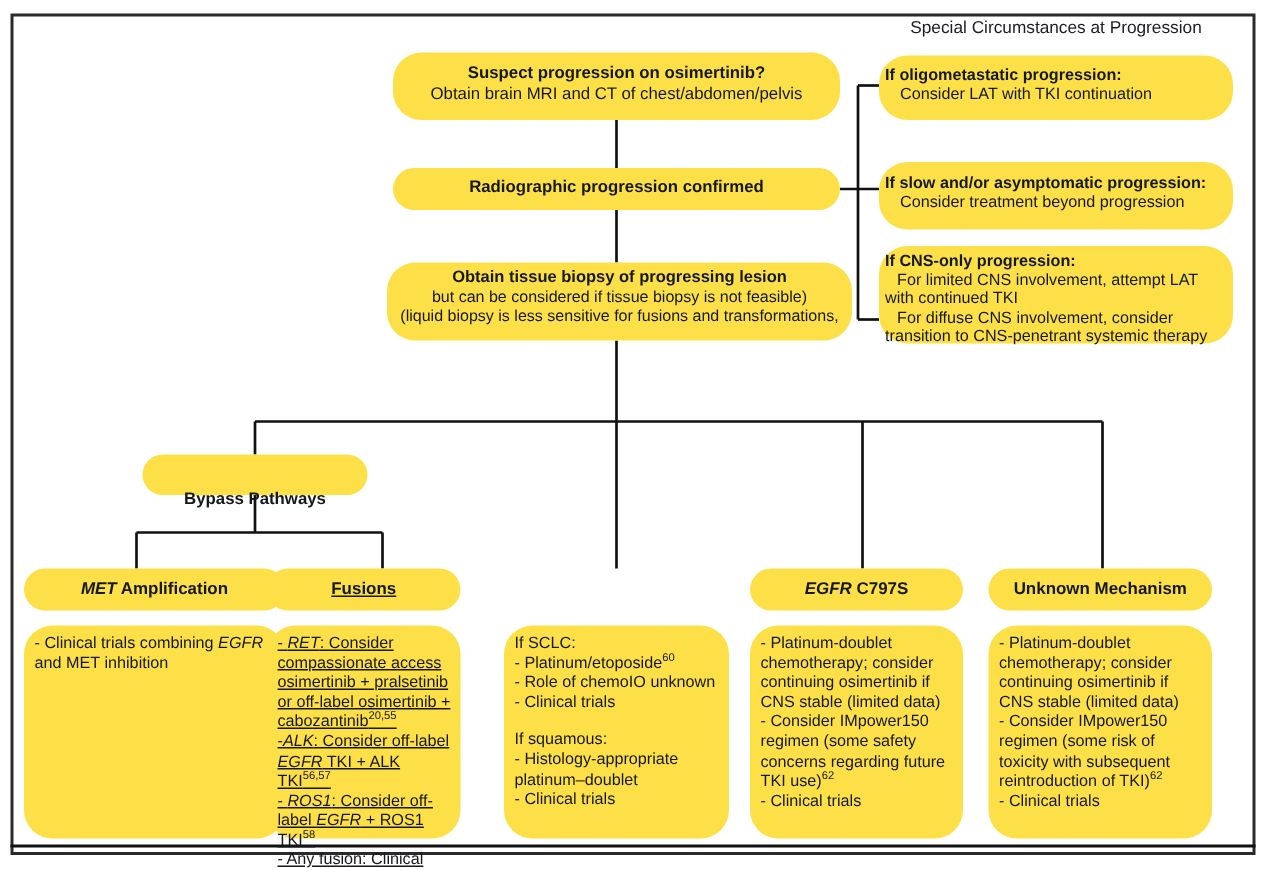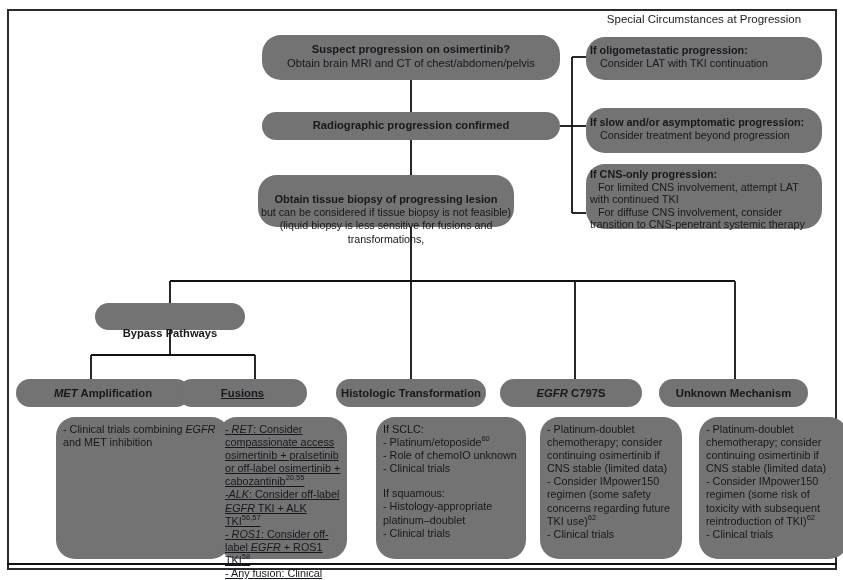--- a/index.html
+++ b/index.html
@@ -5,44 +5,44 @@
   html,body{margin:0;padding:0;background:#fff;}
   #canvas{
     position:relative;width:843px;height:580px;background:#ffffff;
     font-family:"Liberation Sans","DejaVu Sans",sans-serif;color:#15181d;
     overflow:hidden;
   }
   .frame{position:absolute;left:7px;top:9px;width:830px;height:561px;
     border:2px solid #2a2a2a;box-sizing:border-box;}
   .bottom-rule{position:absolute;left:7px;top:563px;width:830px;height:2px;background:#111;}
   svg.connectors{position:absolute;left:0;top:0;width:843px;height:580px;}
-  .box{position:absolute;background:#737373;box-sizing:border-box;border-radius:19px;}
+  .box{position:absolute;background:#fde047;box-sizing:border-box;border-radius:19px;}
   .center{text-align:center;}
   .b{font-weight:bold;}
   .it{font-style:italic;}
   sup{font-size:7.5px;line-height:0;}
   .special-title{position:absolute;left:586px;top:13px;width:236px;text-align:center;
     font-size:11.5px;color:#1a1d24;}
   
   .suspect{left:262px;top:35px;width:298px;height:45px;padding-top:7px;font-size:11.2px;line-height:14px;}
   .radiographic{left:262px;top:112px;width:298px;height:28px;padding-top:7px;font-size:11.2px;}
-  .biopsy{left:258px;top:175px;width:256px;height:52px;padding-top:18px;font-size:10.7px;line-height:13.2px;}
+  .biopsy{left:258px;top:175px;width:310px;height:52px;padding-top:4px;font-size:10.7px;line-height:13.2px;}
   .biopsy .b{font-size:11px;}
   .bypass{left:95px;top:303px;width:150px;height:27px;padding-top:24px;font-size:11.2px;}
   
   .sp{font-size:10.8px;line-height:12.6px;padding:4px 6px 0 4px;}
   .sp .line{text-indent:10px;}
   .oligo{left:586px;top:37px;width:236px;height:43px;padding-top:7px;}
   .slow{left:586px;top:108px;width:236px;height:45px;padding-top:8px;}
   .cns{left:586px;top:164px;width:236px;height:65px;padding-top:4px;}
   .cns .line{text-indent:8px;}
   
   .hdr{top:379px;height:28px;font-size:11.3px;font-weight:bold;line-height:13px;
     display:flex;align-items:center;justify-content:center;text-align:center;}
-  .body-box{top:417px;height:142px;font-size:10.8px;line-height:13.1px;padding:6px 5px 0 7px;margin-left:40px;}
+  .body-box{top:417px;height:142px;font-size:10.8px;line-height:13.1px;padding:6px 5px 0 7px;}
   .body-box .para{margin:0;}
   .body-box .para.gap{margin-top:12px;}
   .c1{left:16px;width:174px;}
   .c2{left:178px;width:129px;text-decoration:underline;}
   .c3{left:336px;width:150px;}
   .c4{left:500px;width:142px;}
   .c5{left:659px;width:149px;}
 </style>
 </head>
 <body>
@@ -113,23 +113,20 @@
     <div class="line">For limited CNS involvement, attempt LAT with continued TKI</div>
     <div class="line">For diffuse CNS involvement, consider transition to CNS-penetrant systemic therapy</div>
   </div>
 
   <div class="box hdr c1">
       <span><span class="it">MET</span><span> Amplification</span></span>
     </div>
   <div class="box hdr c2">
       <span><span>Fusions</span></span>
     </div>
-  <div class="box hdr c3">
-      <span><span>Histologic Transformation</span></span>
-    </div>
   <div class="box hdr c4">
       <span><span class="it">EGFR</span><span> C797S</span></span>
     </div>
   <div class="box hdr c5">
       <span><span>Unknown Mechanism</span></span>
     </div>
 
   <div class="box body-box c1">
       <div class="para"><span>- Clinical trials combining </span><span class="it">EGFR</span><span> and MET inhibition</span></div>
     </div>

